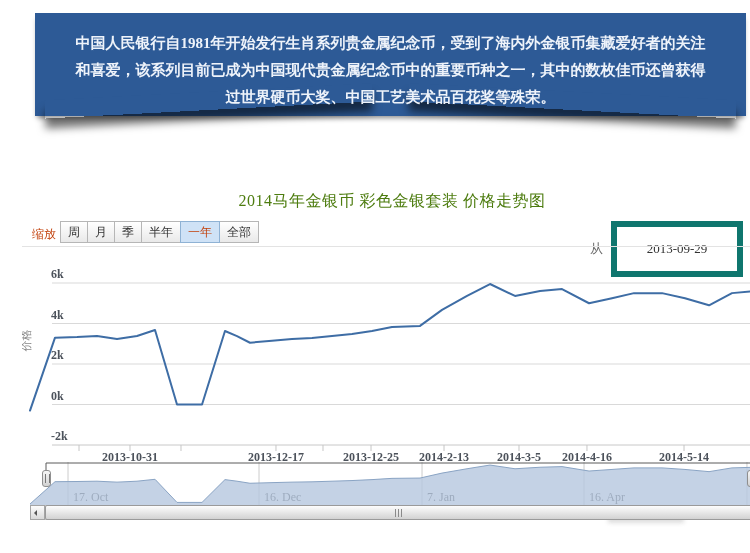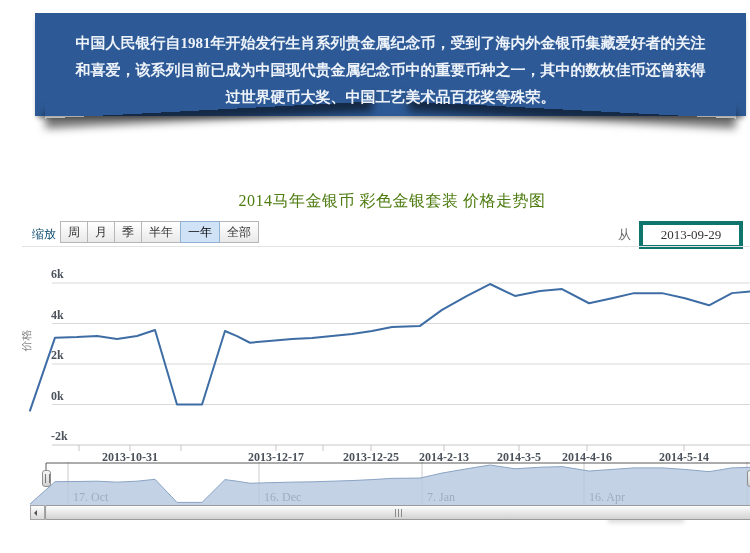--- a/index.html
+++ b/index.html
@@ -14,29 +14,29 @@
   .banner::before{left:10px;transform:skewY(-1.5deg) rotate(-1.5deg);}
   .banner::after{right:10px;transform:skewY(1.5deg) rotate(1.5deg);}
   .banner-text{position:absolute;left:0;top:0;width:100%;box-sizing:border-box;padding:17px 36px 0 36px;
           color:#eef3fa;font-size:15px;font-weight:bold;line-height:27px;text-align:center;}
 
   
   .chart-title{position:absolute;left:0;top:191px;width:740px;text-align:center;
           font-size:16px;color:#4d7c0f;letter-spacing:.5px;}
 
   
-  .zoom-label{position:absolute;left:10px;top:226px;font-size:12px;color:#0c4a6e;}
+  .zoom-label{position:absolute;left:10px;top:226px;font-size:12px;color:#c2410c;}
   .rs-buttons{position:absolute;left:38px;top:221px;display:flex;}
   .rs-btn{font-family:inherit;font-size:12px;color:#333;padding:3px 7px;margin-right:-1px;
           background:linear-gradient(#ffffff,#e9e9e9);border:1px solid #b6b6b6;cursor:pointer;line-height:14px;}
-  .rs-btn.selected{background:#cfe2f6;border-color:#8fb2d4;color:#000000;position:relative;z-index:1;}
+  .rs-btn.selected{background:#cfe2f6;border-color:#8fb2d4;color:#c2410c;position:relative;z-index:1;}
   .date-range{position:absolute;right:8px;top:221px;display:flex;align-items:center;gap:8px;}
   .date-label{font-size:13px;color:#666;}
-  .date-input{width:96px;height:20px;border:4px solid #0f766e;background:#fff;text-align:center;
-          font-family:inherit;font-size:13px;color:#333;padding:0;}
+  .date-input{width:96px;height:20px;border:6px solid #0f766e;background:#fff;text-align:center;
+          font-family:inherit;font-size:13px;color:#333;padding:12px;}
   .rule{position:absolute;left:0;top:246px;width:750px;height:1px;background:#e3e3e3;}
 
   
   .annotation{position:absolute;left:28px;top:362px;font-size:14.5px;color:#161616;
           letter-spacing:.5px;z-index:3;}
   .yaxis-title{position:absolute;left:-7px;top:333px;font-size:11px;color:#888;
           transform:rotate(-90deg);z-index:3;}
 
   
   #chart-svg{position:absolute;left:0;top:0;z-index:1;pointer-events:none;}

